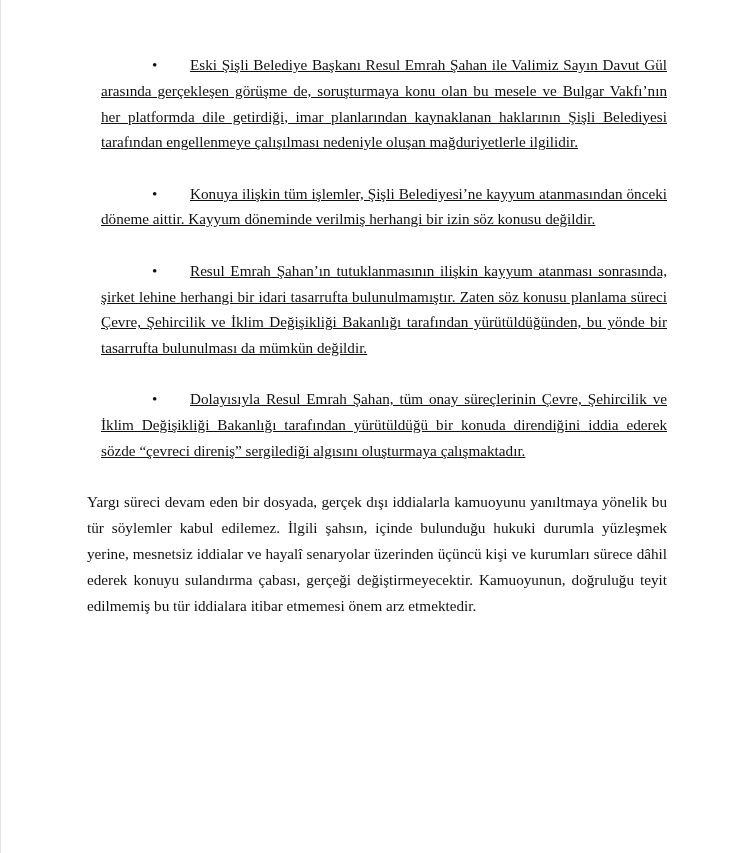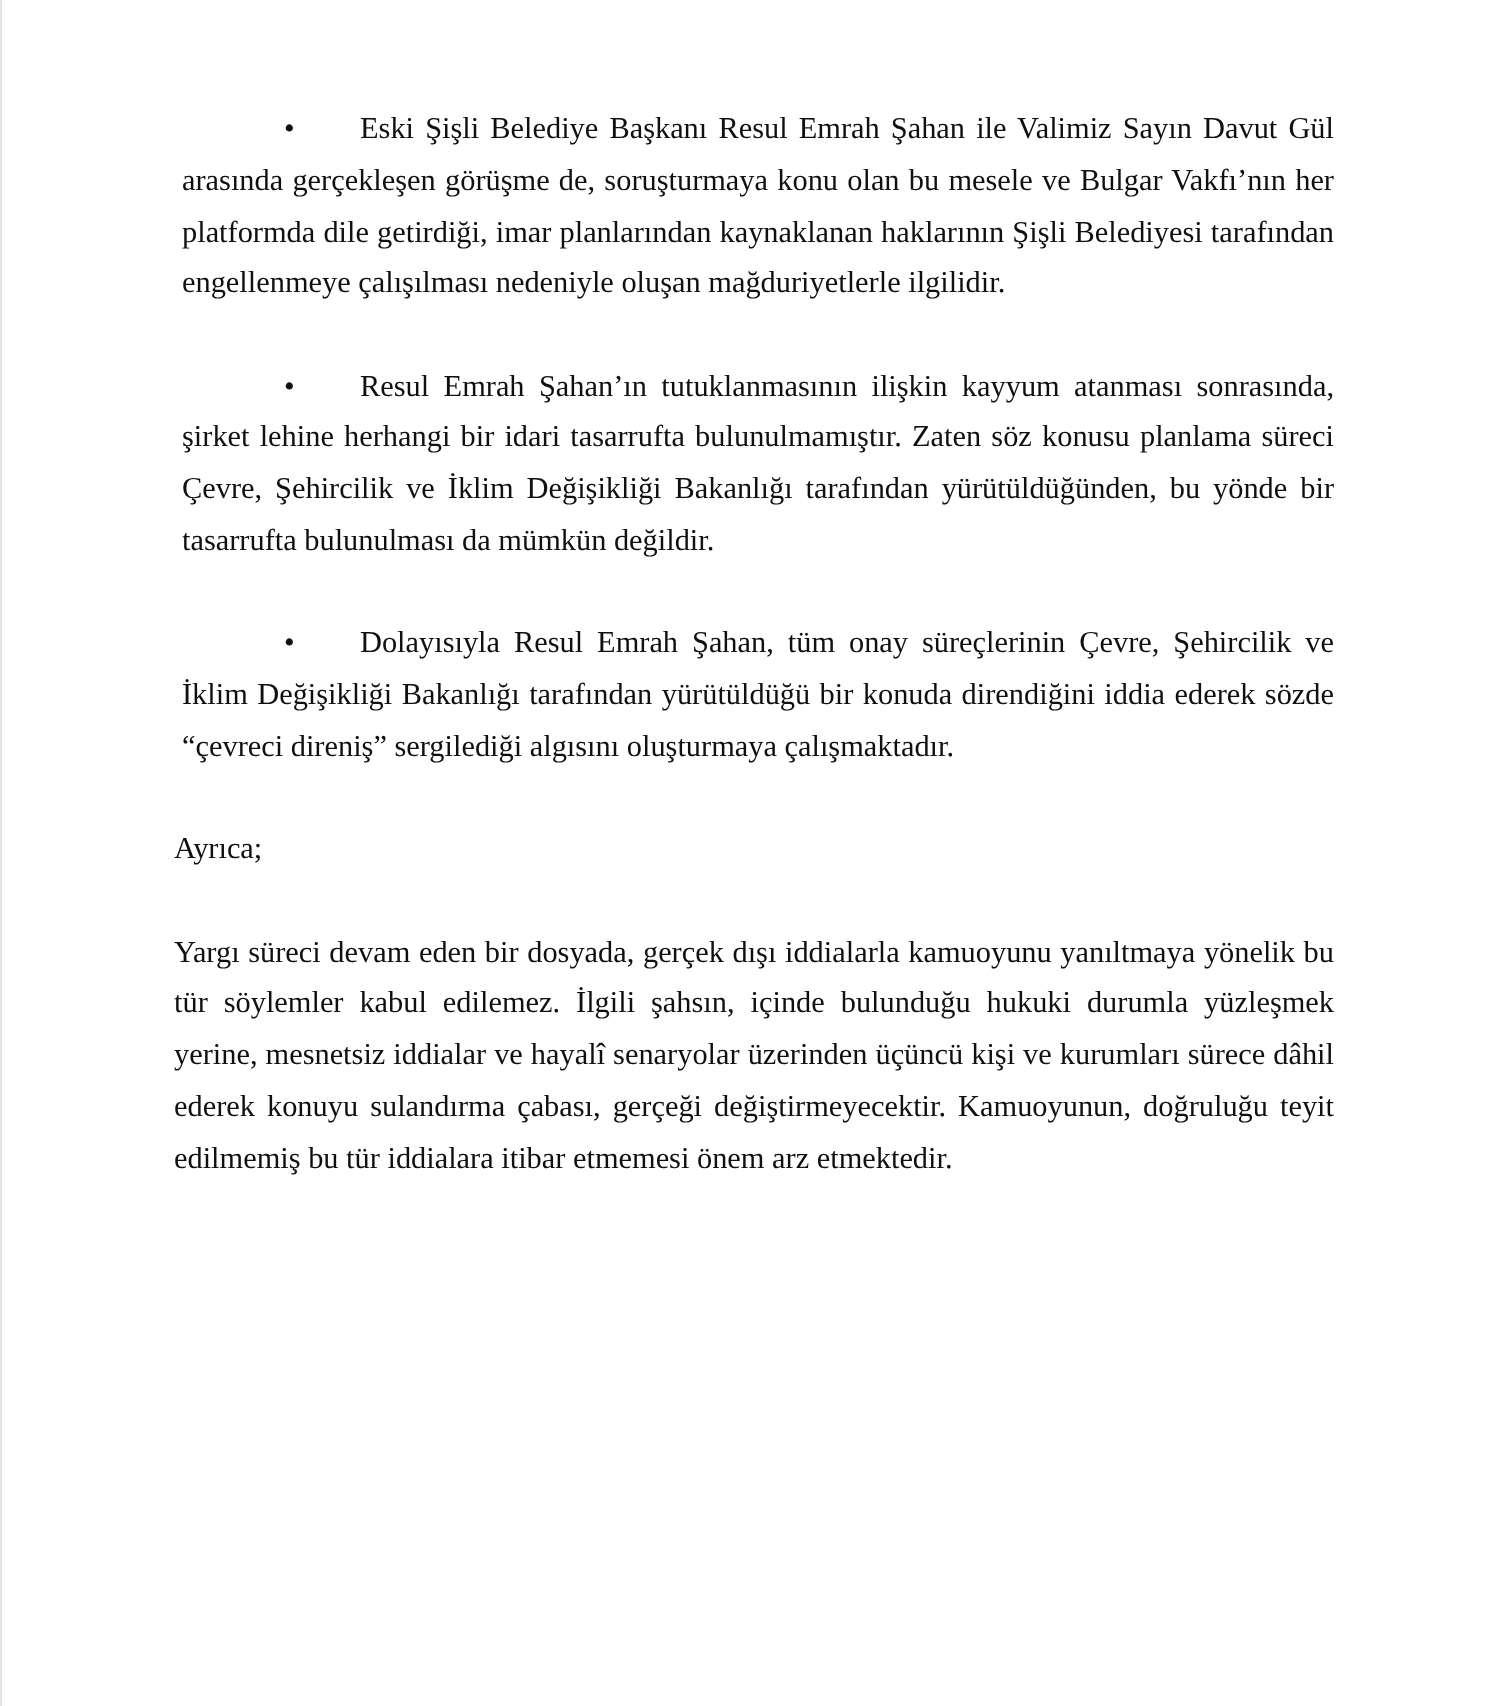--- a/index.html
+++ b/index.html
@@ -27,24 +27,25 @@
     font-family: "Liberation Serif", "DejaVu Serif", serif;
     font-size: 15.2px;
     line-height: 25.8px;
     color: #101010;
     text-align: justify;
     text-justify: inter-word;
     -webkit-font-smoothing: antialiased;
   }
 
   .para {
-    margin: 0 0 0 4px;
+    margin: 0 0 0 14px;
     text-align: justify;
     text-justify: inter-word;
     hyphens: none;
+    text-decoration: underline;
   }
 
   
   .para + .para,
   .para + .plain-para,
   .plain-para + .para,
   .plain-para + .plain-para,
   .para + .closing,
   .plain-para + .closing {
     margin-top: 25.5px;
@@ -68,27 +69,27 @@
 </style>
 </head>
 <body>
 
 <div class="page">
 
   <div class="doc-body">
 
     <p class="para bulleted"><span class="bullet-marker">•</span><span>Eski Şişli Belediye Başkanı Resul Emrah Şahan ile Valimiz Sayın Davut Gül arasında gerçekleşen görüşme de, soruşturmaya konu olan bu mesele ve Bulgar Vakfı’nın her platformda dile getirdiği, imar planlarından kaynaklanan haklarının Şişli Belediyesi tarafından engellenmeye çalışılması nedeniyle oluşan mağduriyetlerle ilgilidir.</span></p>
 
+    <p class="para bulleted"><span class="bullet-marker">•</span><span>Konuya ilişkin tüm işlemler, Şişli Belediyesi’ne kayyum atanmasından önceki döneme aittir. Kayyum döneminde verilmiş herhangi bir izin söz konusu değildir.</span></p>
 
     <p class="para bulleted"><span class="bullet-marker">•</span><span>Resul Emrah Şahan’ın tutuklanmasının ilişkin kayyum atanması sonrasında, şirket lehine herhangi bir idari tasarrufta bulunulmamıştır. Zaten söz konusu planlama süreci Çevre, Şehircilik ve İklim Değişikliği Bakanlığı tarafından yürütüldüğünden, bu yönde bir tasarrufta bulunulması da mümkün değildir.</span></p>
 
 
     <p class="para bulleted"><span class="bullet-marker">•</span><span>Dolayısıyla Resul Emrah Şahan, tüm onay süreçlerinin Çevre, Şehircilik ve İklim Değişikliği Bakanlığı tarafından yürütüldüğü bir konuda direndiğini iddia ederek sözde “çevreci direniş” sergilediği algısını oluşturmaya çalışmaktadır.</span></p>
 
-    <p class="plain-para">Ayrıca;</p>
 
 
 
     <p class="plain-para">Yargı süreci devam eden bir dosyada, gerçek dışı iddialarla kamuoyunu yanıltmaya yönelik bu tür söylemler kabul edilemez. İlgili şahsın, içinde bulunduğu hukuki durumla yüzleşmek yerine, mesnetsiz iddialar ve hayalî senaryolar üzerinden üçüncü kişi ve kurumları sürece dâhil ederek konuyu sulandırma çabası, gerçeği değiştirmeyecektir. Kamuoyunun, doğruluğu teyit edilmemiş bu tür iddialara itibar etmemesi önem arz etmektedir.</p>
 
   </div>
 
 </div>
 
 </body></html>

